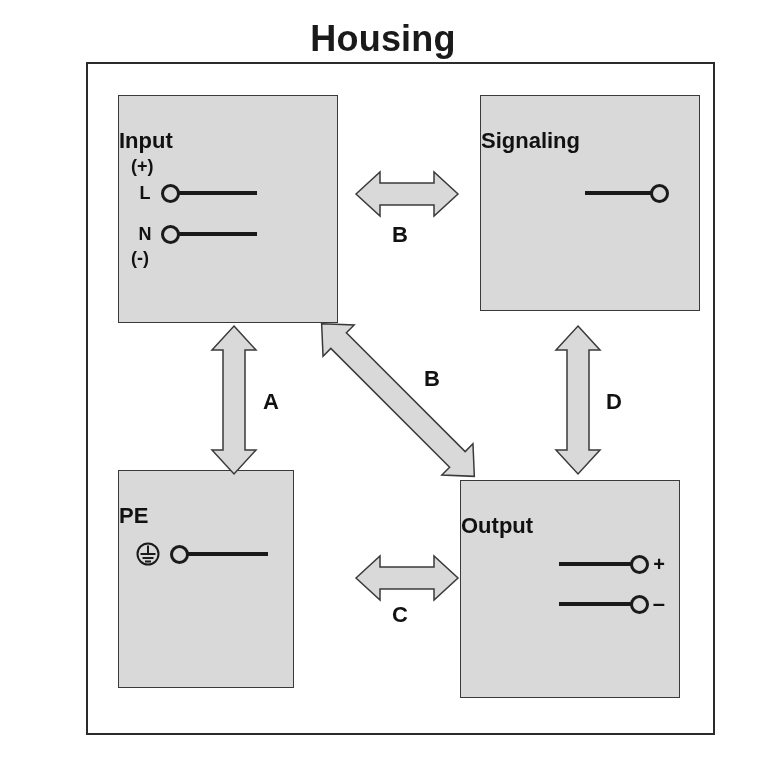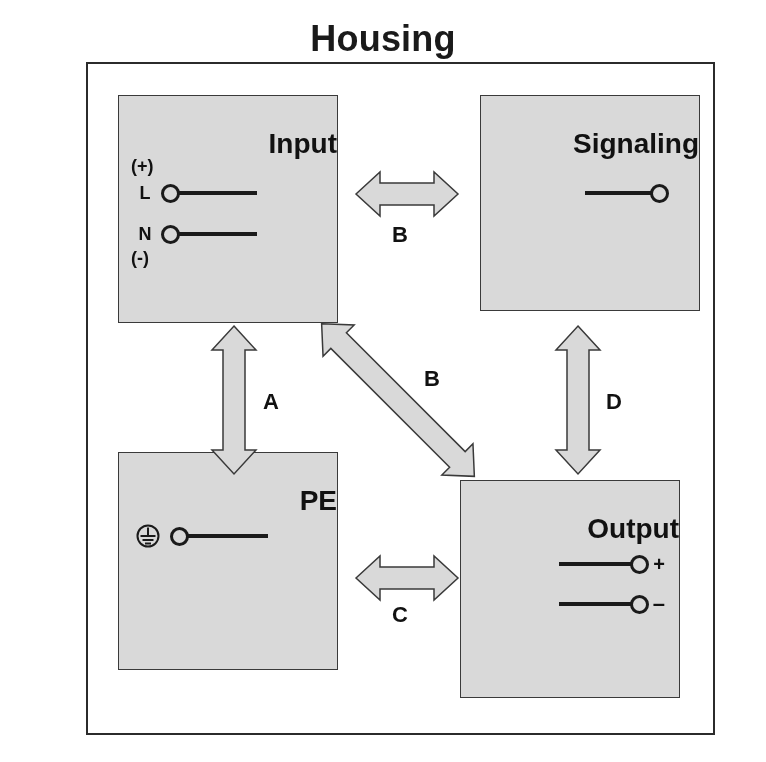--- a/index.html
+++ b/index.html
@@ -43,28 +43,28 @@
   .block {
     position: absolute;
     background: #d9d9d9;
     border: 1.5px solid #3a3a3a;
     box-sizing: border-box;
   }
   .block-title {
     position: absolute;
     left: 0;
     width: 100%;
-    text-align: right;
-    font-size: 28px;
+    text-align: left;
+    font-size: 22px;
     font-weight: bold;
     color: #111111;
   }
   #block-input   { left: 118px; top: 95px;  width: 220px; height: 228px; }
   #block-signaling{ left: 480px; top: 95px; width: 220px; height: 216px; }
-  #block-pe      { left: 118px; top: 452px; width: 220px; height: 218px; text-decoration: underline; }
+  #block-pe      { left: 118px; top: 470px; width: 176px; height: 218px; text-decoration: underline; }
   #block-output  { left: 460px; top: 480px; width: 220px; height: 218px; padding-left: 32px; }
 
   .block-title { top: 32px; }
 
   
   .term-row {
     position: absolute;
     display: flex;
     align-items: center;
     height: 26px;

